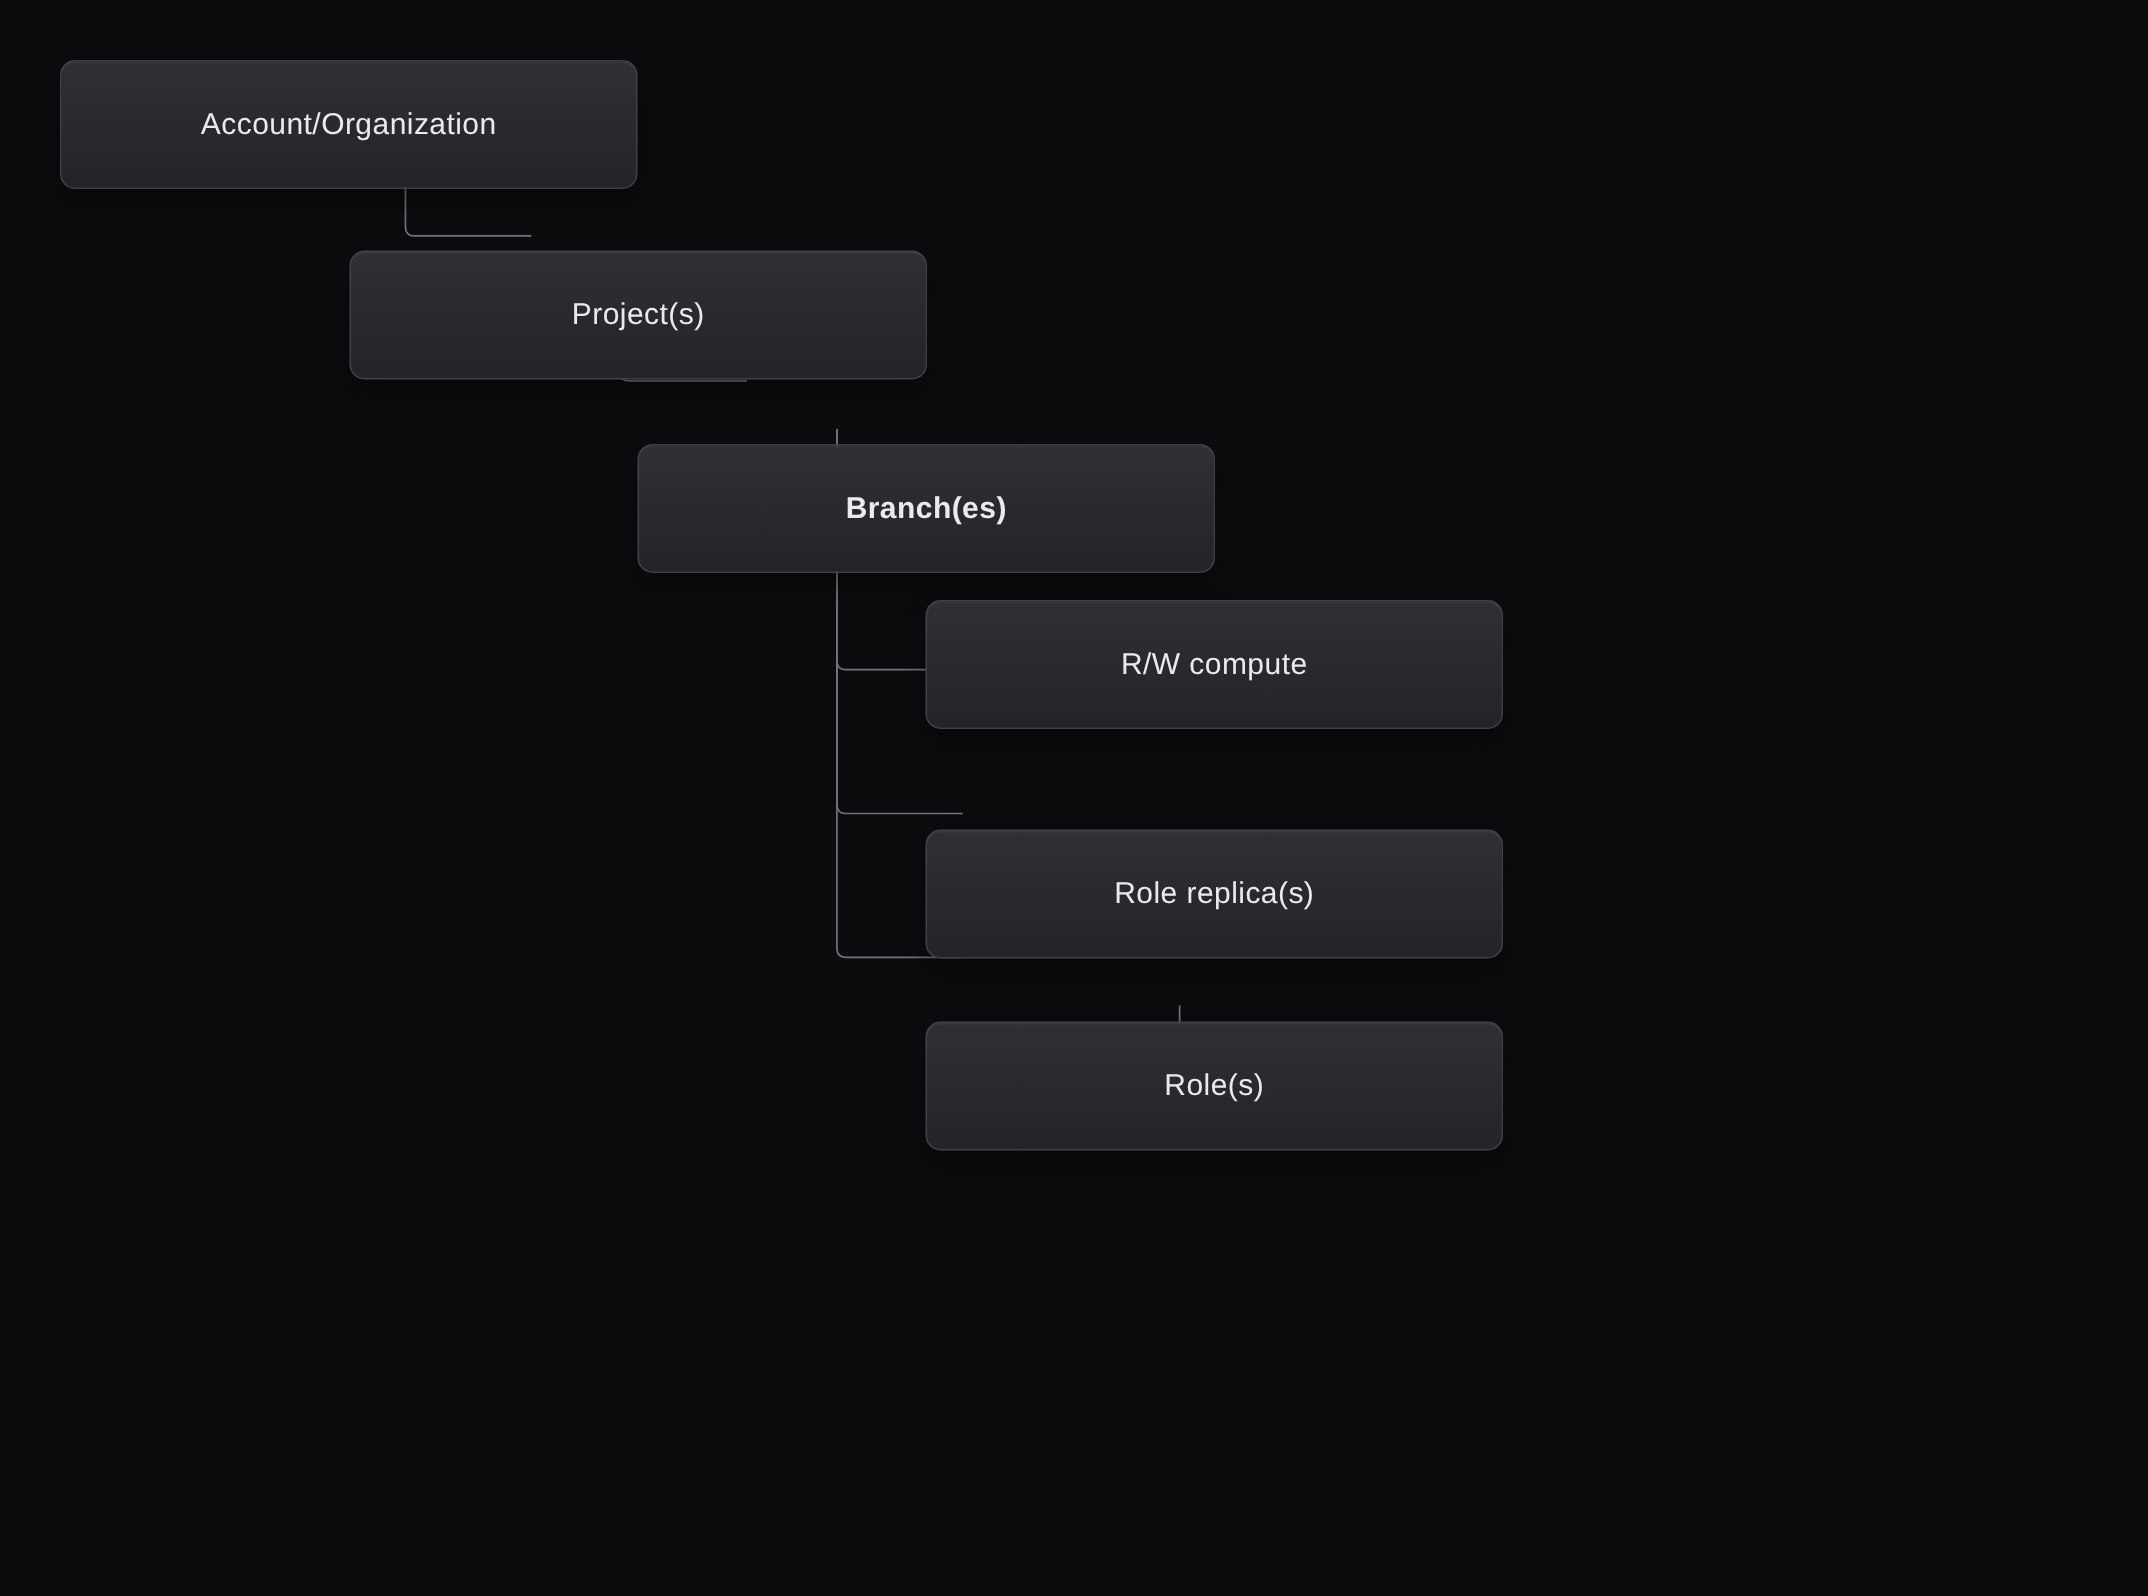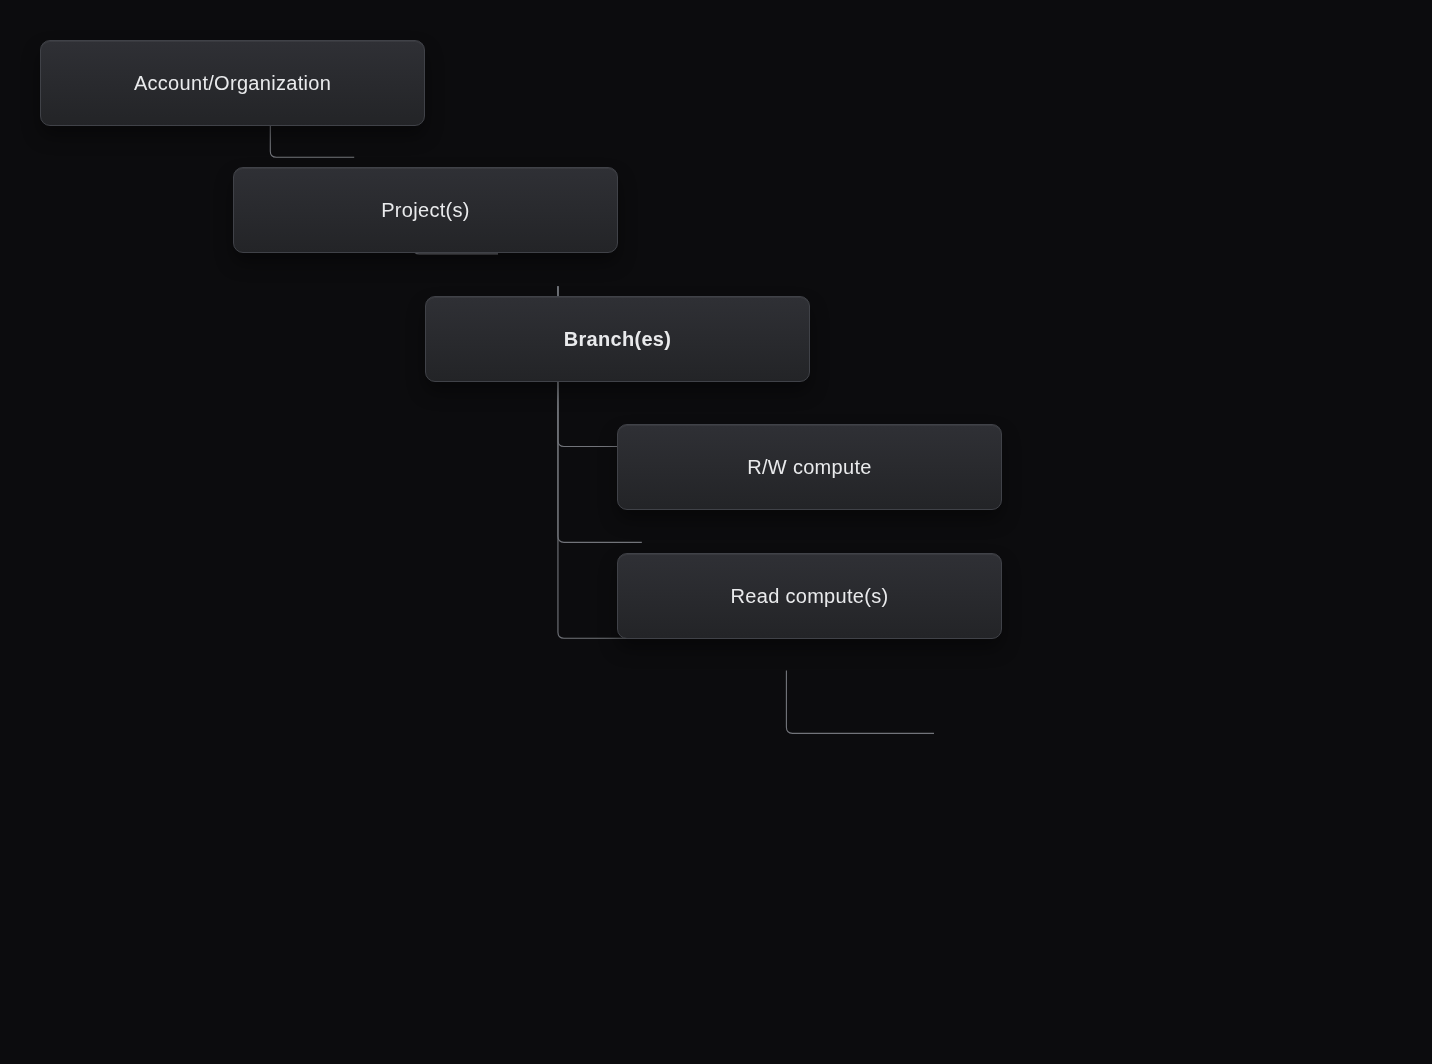--- a/index.html
+++ b/index.html
@@ -42,21 +42,21 @@
     justify-content: center;
     color: var(--node-text, #e9eaec);
     font-size: 20px;
     font-weight: 400;
     letter-spacing: 0.3px;
     white-space: nowrap;
   }
   .node-account  { left: 40px;   top: 40px;  }
   .node-project  { left: 233px;  top: 167px; }
   .node-branch   { left: 425px;  top: 296px; font-weight: bold; }
-  .node-rw       { left: 617px;  top: 424px; }
+  .node-rw       { left: 617px;  top: 400px; }
   .node-replica  { left: 617px;  top: 553px; }
   .node-role     { left: 617px;  top: 681px; }
   .node-database { left: 617px;  top: 809px; }
   .node-schema   { left: 1007px; top: 936px; }
 </style>
 </head>
 <body style="background: rgb(12, 12, 14);">
 
 <div class="canvas" style="--bg: #0c0c0e; --node-top: #2f3035; --node-bottom: #232427; --node-border: #404248; --node-text: #e9eaec; --connector: #72747a;">
 
@@ -80,19 +80,22 @@
 
   <div class="node node-branch">
     <span>Branch(es)</span>
   </div>
 
   <div class="node node-rw">
     <span>R/W compute</span>
   </div>
 
   <div class="node node-replica">
-    <span>Read compute(s)</span>
+    <span>Role replica(s)</span>
   </div>
 
+  <div class="node node-role">
+    <span>Role(s)</span>
+  </div>
 
 
 
 </div>
 
 </body></html>

